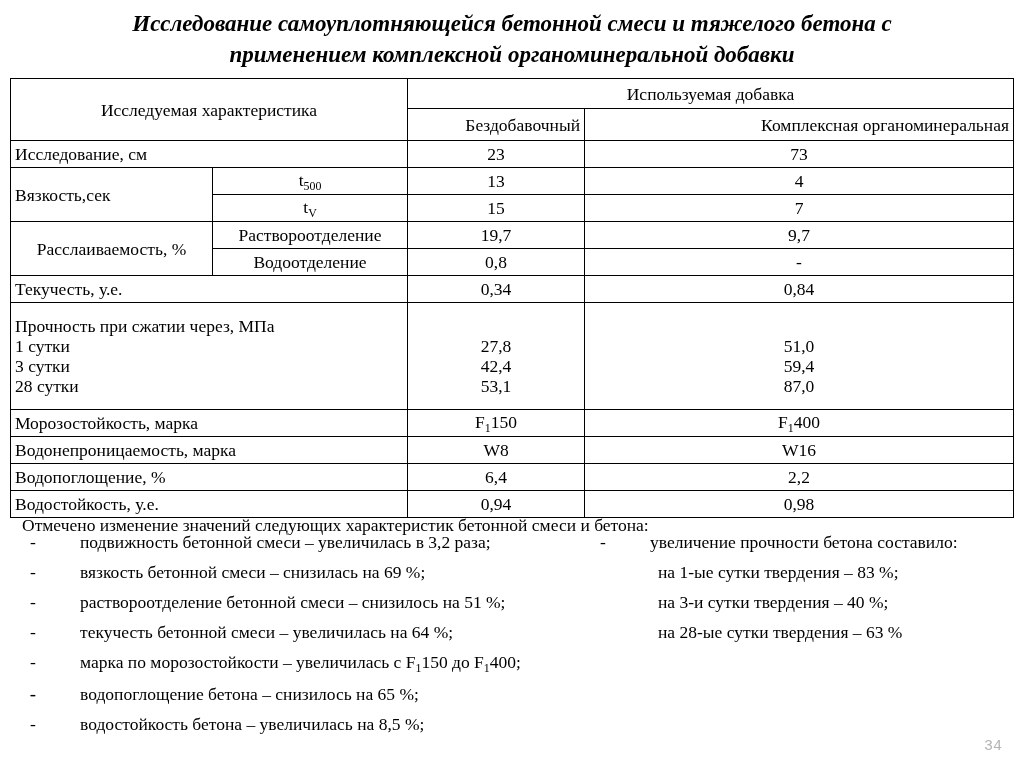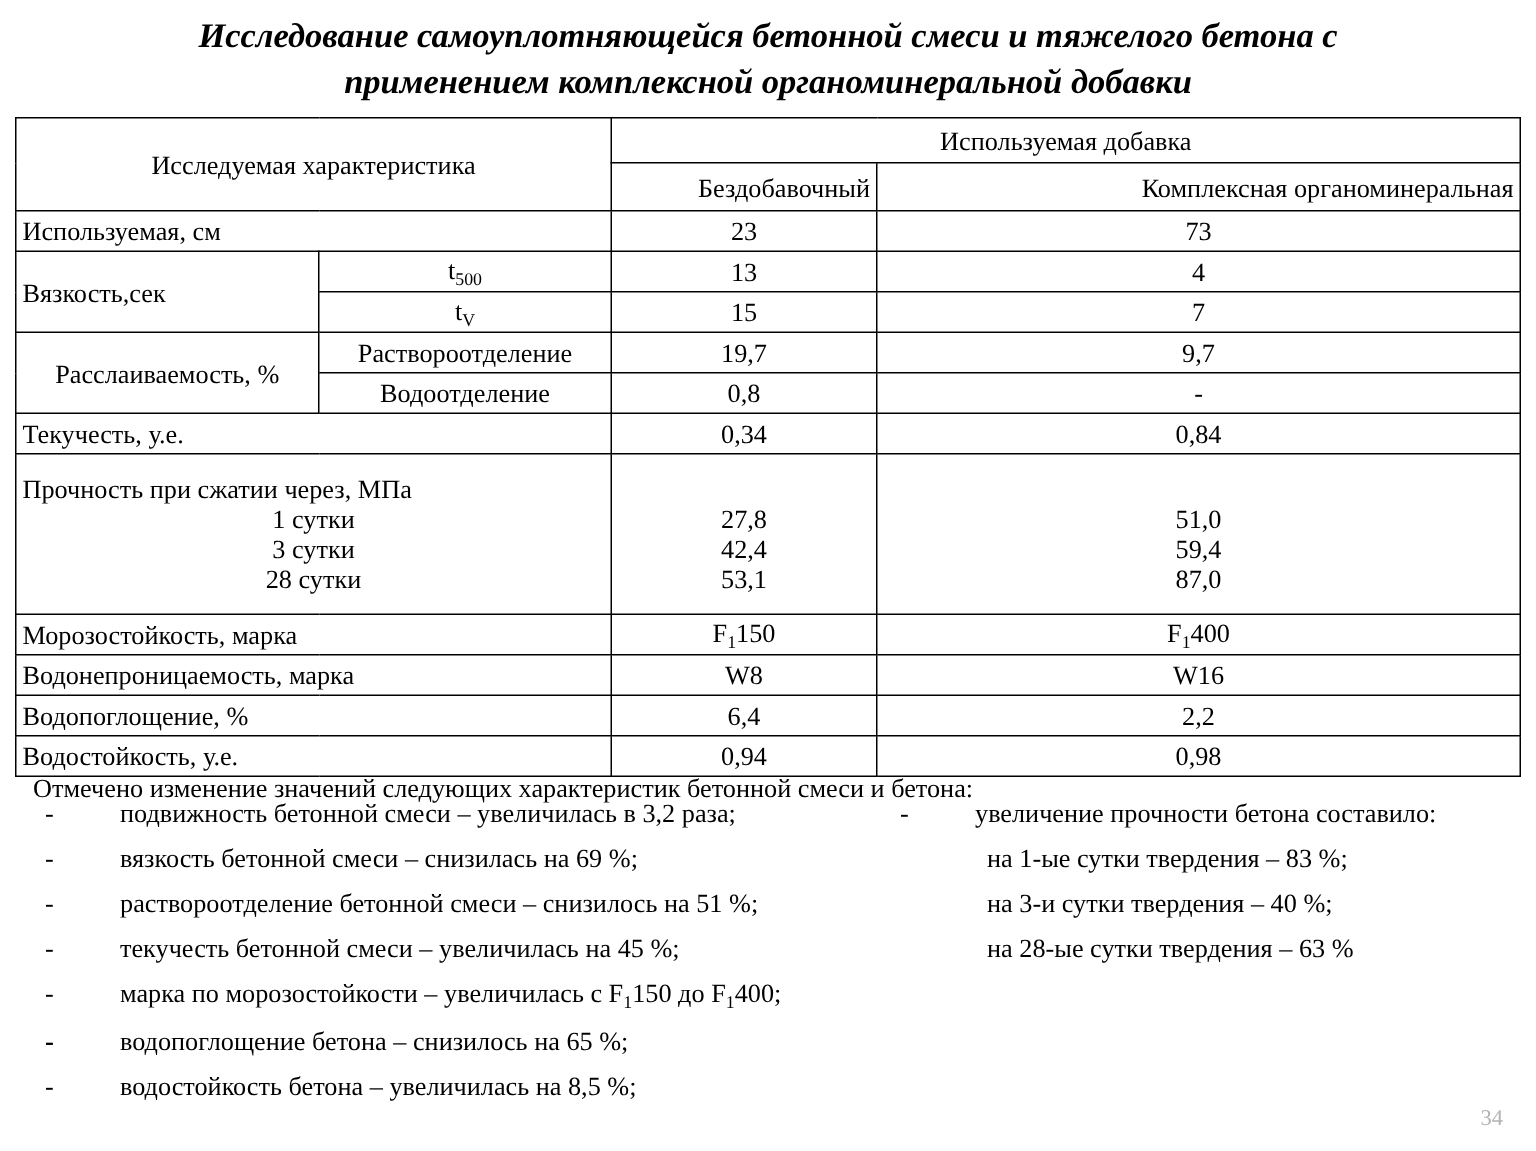--- a/index.html
+++ b/index.html
@@ -71,21 +71,21 @@
   .vis-label { padding-left: 2px; }
   .rasl-label { text-align: center; }
 
   
   .strength-block {
     height: 104px;
     vertical-align: top;
     padding-top: 2px;
   }
   .strength-title { text-align: left; }
-  .strength-item  { text-align: center; }
+  .strength-item  { }
   .strength-vals  { text-align: center; vertical-align: top; padding-top: 2px; }
   .strength-vals .blank { visibility: hidden; }
 
   sub {
     font-size: 0.68em;
     vertical-align: baseline;
     position: relative;
     top: 0.32em;
   }
 
@@ -134,21 +134,21 @@
     display: block;
     padding-left: 58px;
     white-space: nowrap;
   }
 
   
   .pageno {
     position: absolute;
     right: 22px;
     bottom: 12px;
-    font-family: Liberation Serif, serif;
+    font-family: Liberation Mono, monospace;
     font-size: 15px;
     color: #b3b3b3;
     text-align: center;
   }
 </style>
 </head>
 <body>
 
 <div class="title">
   <span class="tline">Исследование  самоуплотняющейся бетонной смеси и тяжелого бетона с</span><br>
@@ -168,21 +168,21 @@
       <tr>
         <td class="hdr-char" rowspan="2" colspan="2">Исследуемая характеристика</td>
         <td class="hdr-grp" colspan="2">Используемая добавка</td>
       </tr>
       <tr>
         <td class="hdr-v">Бездобавочный</td>
         <td class="hdr-v">Комплексная органоминеральная</td>
       </tr>
 
       <tr class="row-h">
-        <td class="lft" colspan="2">Используемая, см</td>
+        <td class="lft" colspan="2">Исследование, см</td>
         <td class="ctr">23</td>
         <td class="ctr">73</td>
       </tr>
 
       <tr class="row-h">
         <td class="lft vis-label" rowspan="2">Вязкость,сек</td>
         <td class="ctr"><span>t</span><sub>500</sub></td>
         <td class="ctr">13</td>
         <td class="ctr">4</td>
       </tr>
@@ -270,21 +270,21 @@
     <span class="li">
       <span class="dash">-</span>
       <span>вязкость бетонной смеси – снизилась на 69 %;</span>
     </span>
     <span class="li">
       <span class="dash">-</span>
       <span>раствороотделение бетонной смеси – снизилось на 51 %;</span>
     </span>
     <span class="li">
       <span class="dash">-</span>
-      <span>текучесть бетонной смеси – увеличилась на 45 %;</span>
+      <span>текучесть бетонной смеси – увеличилась на 64 %;</span>
     </span>
     <span class="li">
       <span class="dash">-</span>
       <span>марка по морозостойкости – увеличилась с F<sub>1</sub>150 до F<sub>1</sub>400;</span>
     </span>
     <span class="li">
       <span class="dash">-</span>
     </span>
     <span class="li">
       <span class="dash">-</span>

